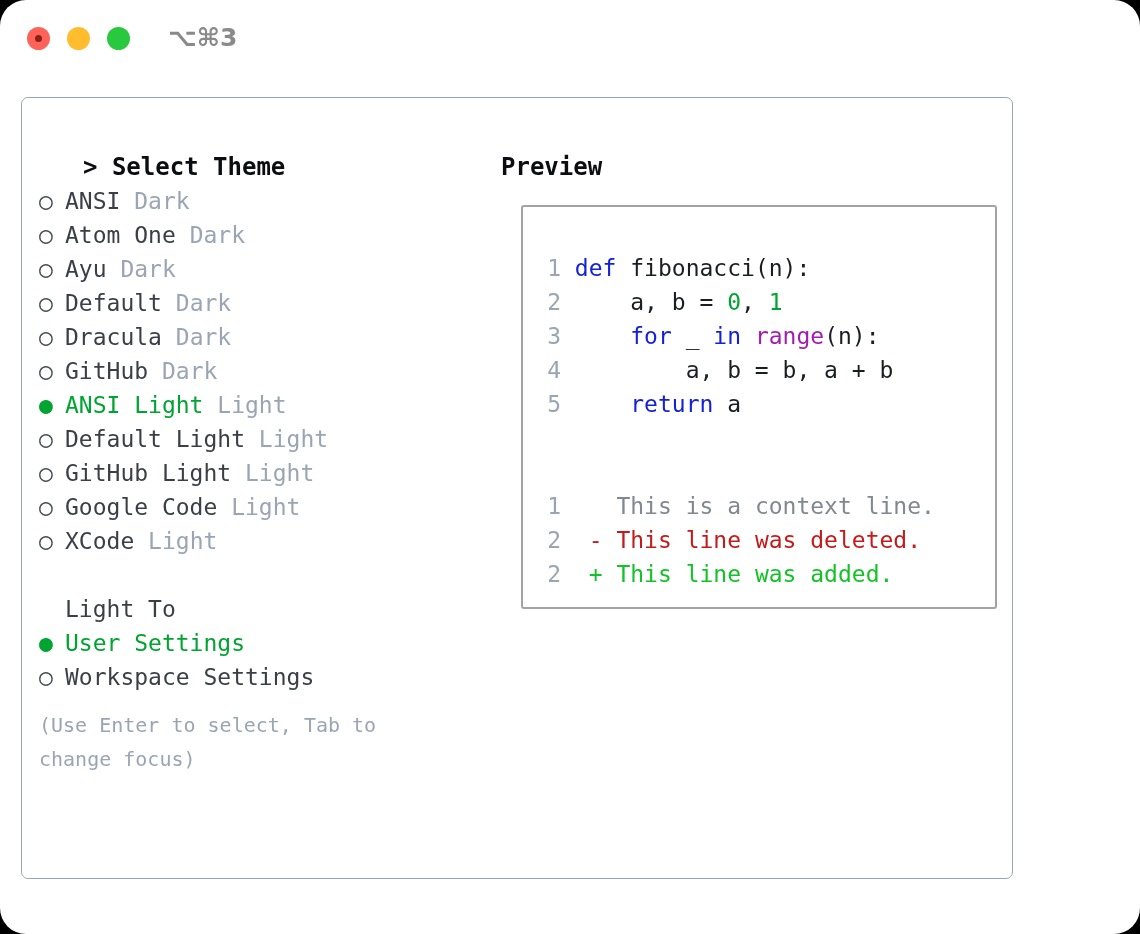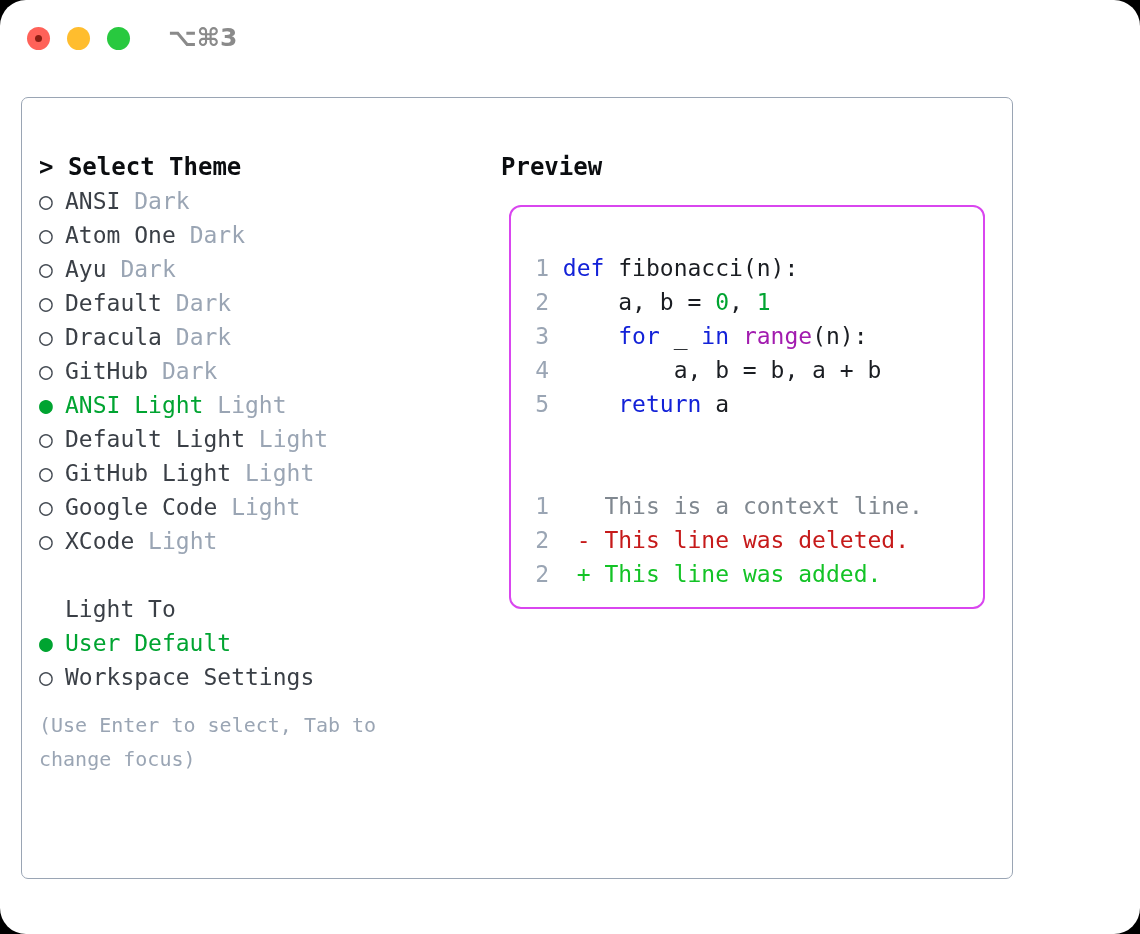--- a/index.html
+++ b/index.html
@@ -83,20 +83,21 @@
     height: 34px;
     line-height: 34px;
     font-size: 23px;
     white-space: nowrap;
     color: #3a3f46;
   }
   .heading {
     font-weight: bold;
     color: #0b0d10;
     font-size: 24px;
+    margin-left: 44px;
   }
   .marker {
     display: inline-block;
     width: 26px;
   }
   .marker.sel   { color: #00a431; }
   .marker.unsel { color: #4a5058; }
   .tname.sel    { color: #00a431; }
   .tkind {
     color: #9aa5b4;
@@ -124,26 +125,26 @@
     top: 52px;
   }
   #preview-title {
     font-size: 24px;
     font-weight: bold;
     color: #0b0d10;
     line-height: 34px;
   }
   #preview-box {
     position: absolute;
-    left: 8px;
+    left: 20px;
     top: 55px;
     width: 476px;
     height: 404px;
-    border: 2px solid #d946ef;
-    border-radius: 12px;
+    border: 2px solid #a3a3a3;
+    border-radius: 3px;
     box-sizing: border-box;
   }
   #code-area {
     position: absolute;
     left: 12px;
     top: 44px;
     font-size: 23px;
     line-height: 34px;
     white-space: pre;
   }
@@ -197,21 +198,21 @@
           <div class="row"><span class="marker unsel">○</span><span class="tname">XCode</span><span class="tkind"> Light</span></div>
         </div>
 
       <div class="spacer"></div>
 
       <div class="row">
         <span id="apply-heading">Light To</span>
       </div>
 
       <div id="apply-list">
-          <div class="row"><span class="marker sel">●</span><span class="tname sel">User Default</span></div>
+          <div class="row"><span class="marker sel">●</span><span class="tname sel">User Settings</span></div>
           <div class="row"><span class="marker unsel">○</span><span class="tname">Workspace Settings</span></div>
         </div>
     </div>
 
     <div id="hint">(Use Enter to select, Tab to change focus)</div>
 
     <div id="right-col">
       <div id="preview-title">Preview</div>
       <div id="preview-box">
         <div id="code-area"><div class="code-line"><span class="ln">1</span> <span class="kw">def</span><span class="txt"> fibonacci(n):</span></div><div class="code-line"><span class="ln">2</span> <span class="txt">    a, b = </span><span class="num">0</span><span class="txt">, </span><span class="num">1</span></div><div class="code-line"><span class="ln">3</span> <span class="txt">    </span><span class="kw">for</span><span class="txt"> _ </span><span class="kw">in</span><span class="txt"> </span><span class="fn">range</span><span class="txt">(n):</span></div><div class="code-line"><span class="ln">4</span> <span class="txt">        a, b = b, a + b</span></div><div class="code-line"><span class="ln">5</span> <span class="txt">    </span><span class="kw">return</span><span class="txt"> a</span></div><div class="blank"></div><div class="blank"></div><div class="code-line"><span class="ln">1</span>  <span class="ctx"> </span><span class="ctx"> This is a context line.</span></div><div class="code-line"><span class="ln">2</span>  <span class="del">-</span><span class="del"> This line was deleted.</span></div><div class="code-line"><span class="ln">2</span>  <span class="add">+</span><span class="add"> This line was added.</span></div></div>

